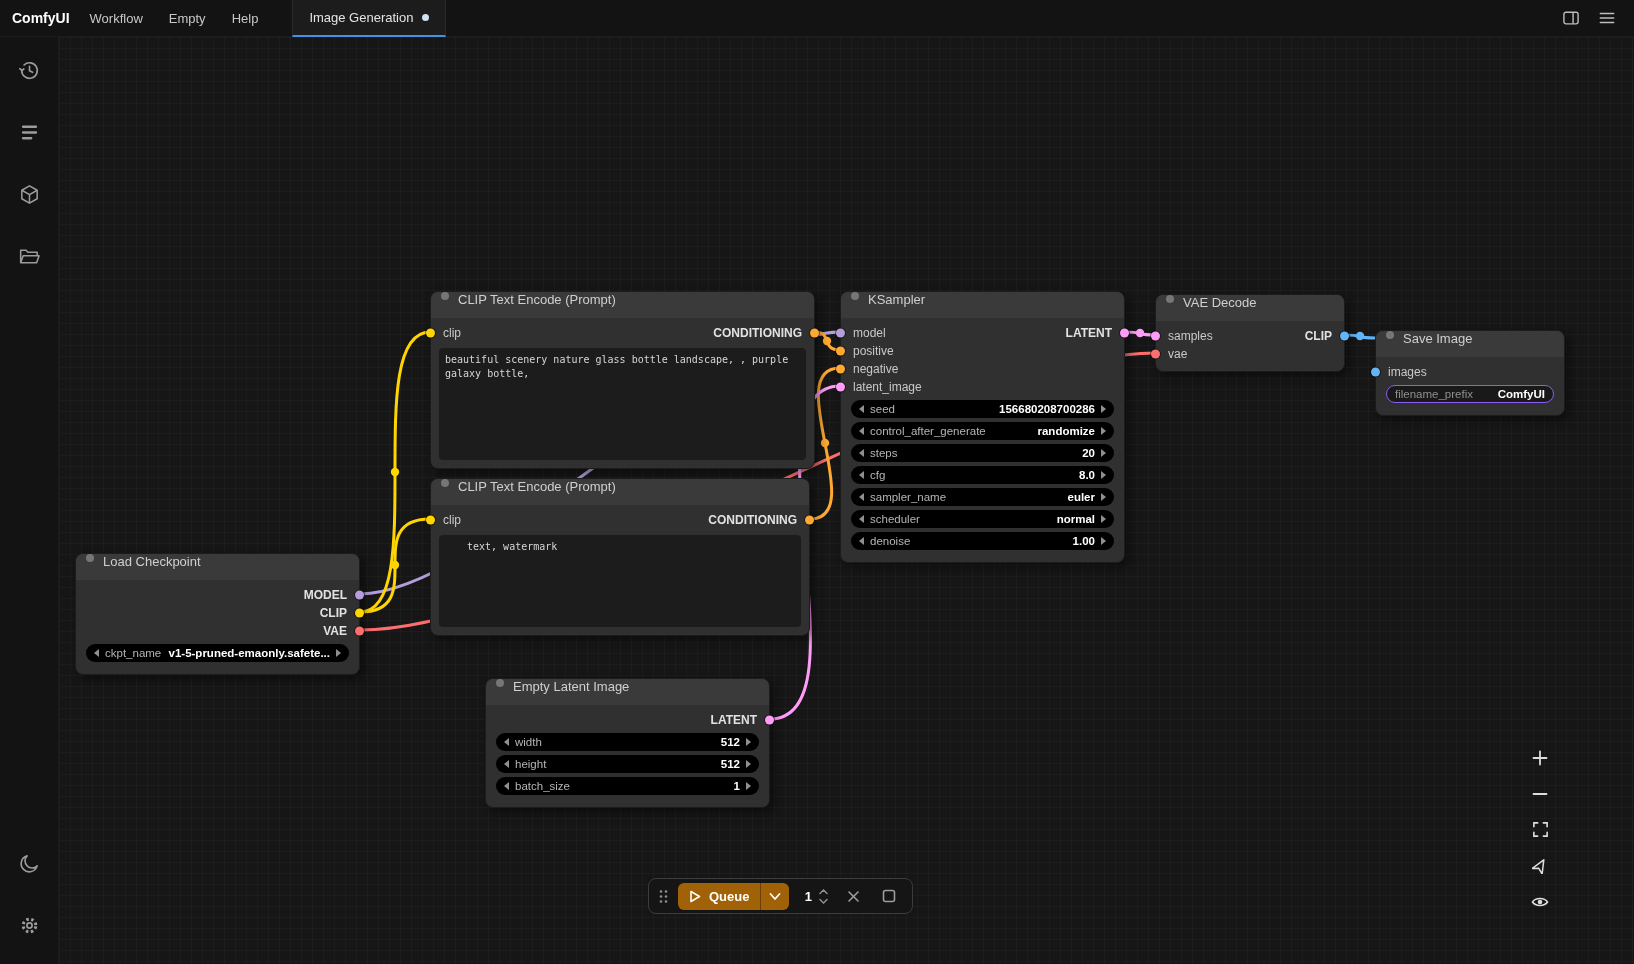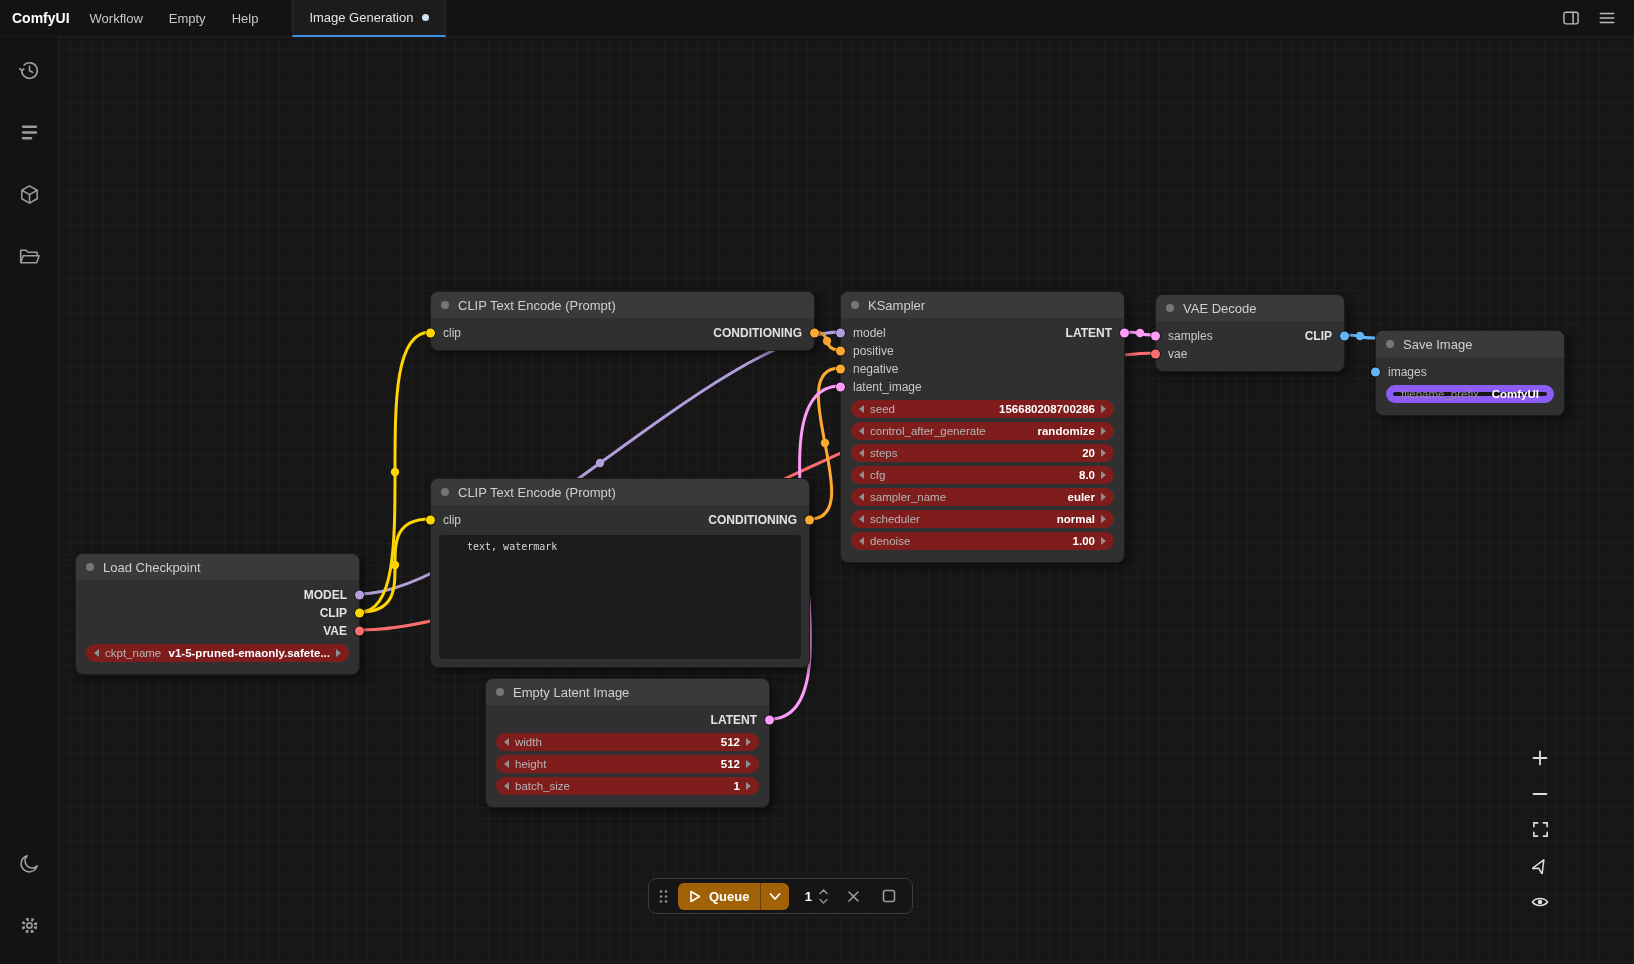--- a/index.html
+++ b/index.html
@@ -34,39 +34,39 @@
       linear-gradient(rgba(255,255,255,.028) 1px, transparent 1px),
       linear-gradient(90deg, rgba(255,255,255,.028) 1px, transparent 1px);
     background-size:11px 11px; overflow:hidden; }
   .links { position:absolute; left:0; top:0; z-index:1; }
   .link { stroke:currentColor; fill:none; stroke-width:3; stroke-linecap:round; }
   .linkdot { fill:currentColor; }
 
   
   .node { position:absolute; background:#303030; border:1px solid #1c1c1c; border-radius:8px;
     box-shadow:4px 4px 10px rgba(0,0,0,.45); z-index:2; }
-  .node-title { display:flex; align-items:center; gap:9px; height:26px; padding:0 10px;
+  .node-title { display:flex; align-items:flex-start; gap:9px; height:26px; padding:0 10px;
     background:#3a3a3a; border-radius:7px 7px 0 0; font-size:13px; color:#cfcfcf; }
   .collapse-dot { width:8px; height:8px; border-radius:50%; background:#8b8b8b; opacity:.75; flex:none; }
   .node-body { padding:6px 0 8px; }
   .slot-row { position:relative; height:18px; display:flex; align-items:center;
     padding:0 12px; font-size:12px; }
   .in-label { color:#c9c9c9; }
   .out-label { margin-left:auto; color:#e2e2e2; font-weight:700; }
   .port { position:absolute; top:50%; width:9px; height:9px; border-radius:50%;
     transform:translateY(-50%); background:currentColor; box-shadow:0 0 0 1px rgba(0,0,0,.45); }
   .port.in { left:-5px; } .port.out { right:-5px; }
   .widget { display:flex; align-items:center; height:18px; margin:4px 10px;
-    background:#7f1d1d; border-radius:9px; padding:0 8px; font-size:11.5px; gap:6px; }
+    background:#000000; border-radius:9px; padding:0 8px; font-size:11.5px; gap:6px; }
   .w-label { color:#b5b5b5; white-space:nowrap; }
   .w-value { margin-left:auto; color:#ffffff; font-weight:700; white-space:nowrap; }
   .arr { width:0; height:0; border:4px solid transparent; flex:none; }
   .arr-l { border-right:5px solid #909090; border-left:none; }
   .arr-r { border-left:5px solid #909090; border-right:none; }
-  .widget.text { border:7px solid #8b5cf6; background:#191919; }
+  .widget.text { border:1px solid #8b5cf6; background:#191919; }
   .widget.text .w-label { color:#8f8f8f; }
   .node-textarea { margin:6px 8px 0; background:#1c1c1c; border-radius:4px;
     padding:5px 6px; font-family:"DejaVu Sans Mono", monospace; font-size:10px;
     color:#d6d6d6; line-height:1.35; overflow:hidden; }
 
   
   .queue-bar { position:absolute; left:589px; top:841px; height:36px; display:flex;
     align-items:center; gap:10px; background:#151515; border:1px solid #3c3c3c;
     border-radius:8px; padding:0 10px; z-index:3; }
   .drag-handle { color:#8e8e8e; display:flex; }
@@ -234,36 +234,37 @@
       <span class="collapse-dot"></span>
       <span>CLIP Text Encode (Prompt)</span>
     </div>
     <div class="node-body">
       <div class="slot-row">
         <span class="port in" style="color: rgb(255, 213, 0);"></span>
         <span class="in-label">clip</span>
         <span class="out-label">CONDITIONING</span>
         <span class="port out" style="color: rgb(255, 169, 49);"></span>
       </div>
+      <div class="node-textarea" style="height:112px;">beautiful scenery nature glass bottle landscape, , purple galaxy bottle,</div>
     </div>
   </div>
 
   <div class="node" style="left:371px; top:441px; width:380px;">
     <div class="node-title">
       <span class="collapse-dot"></span>
       <span>CLIP Text Encode (Prompt)</span>
     </div>
     <div class="node-body">
       <div class="slot-row">
         <span class="port in" style="color: rgb(255, 213, 0);"></span>
         <span class="in-label">clip</span>
         <span class="out-label">CONDITIONING</span>
         <span class="port out" style="color: rgb(255, 169, 49);"></span>
       </div>
-      <div class="node-textarea" style="height:124px;padding-left:28px;">text, watermark</div>
+      <div class="node-textarea" style="height:92px;padding-left:28px;">text, watermark</div>
     </div>
   </div>
 
   <div class="node" style="left:426px; top:641px; width:285px;">
     <div class="node-title">
       <span class="collapse-dot"></span>
       <span>Empty Latent Image</span>
     </div>
     <div class="node-body">
       <div class="slot-row">

